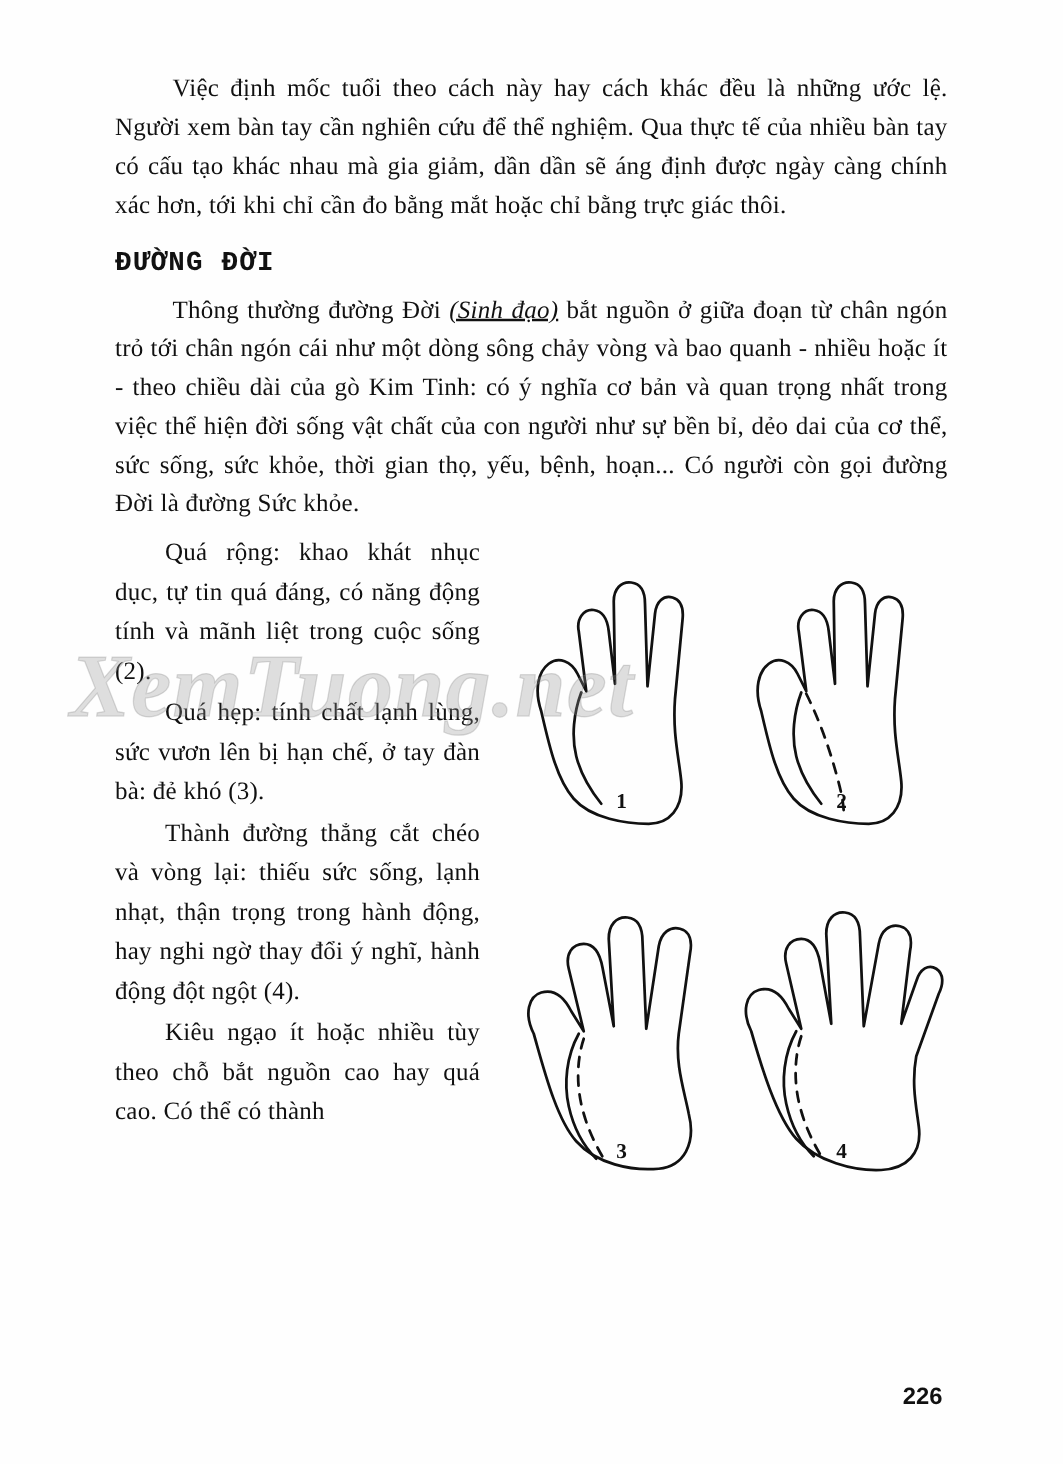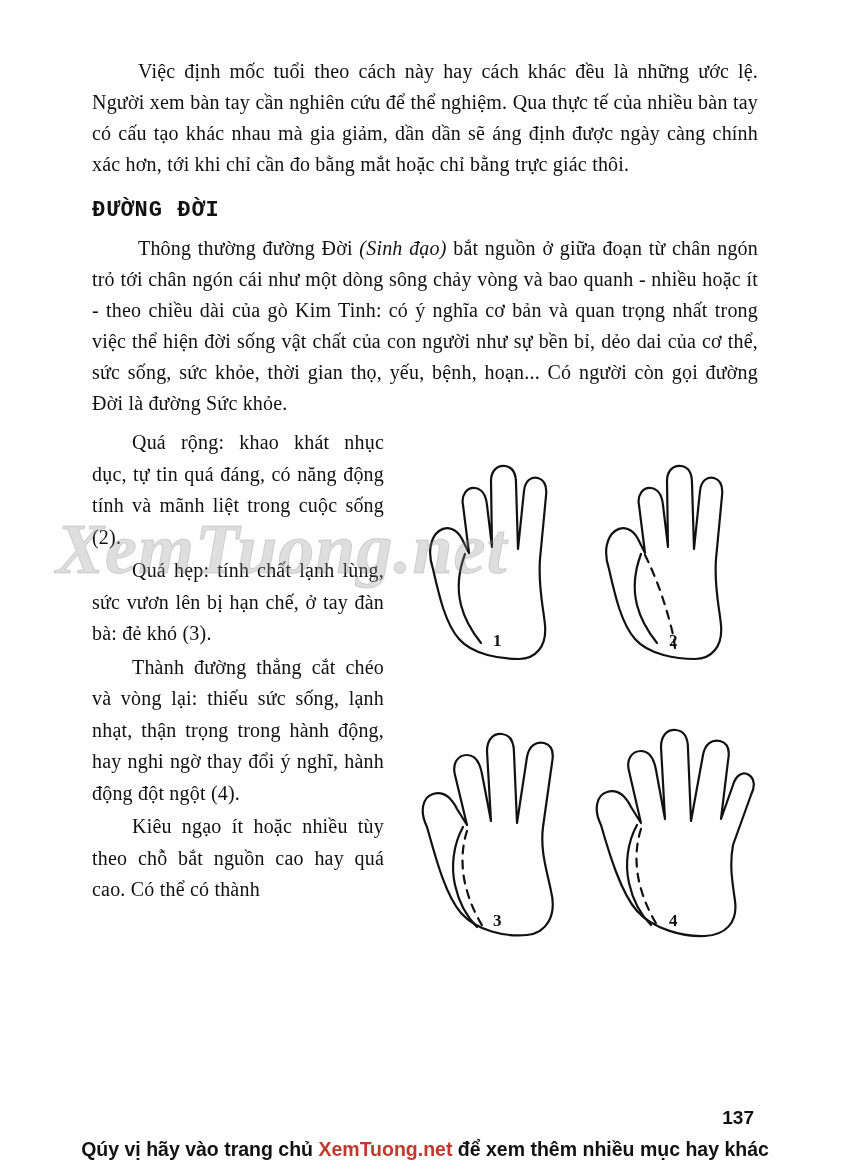--- a/index.html
+++ b/index.html
@@ -35,21 +35,21 @@
     letter-spacing: 0.2px;
   }
   .section-title {
     font-size: 22px;
     font-weight: bold;
     letter-spacing: 1px;
     margin: 18px 0 10px 0;
     text-indent: 0;
     font-family: Liberation Mono, monospace;
   }
-  .italic { font-style: italic; }
+  .italic { font-style: italic; text-decoration: underline; }
 
   
   .split {
     position: relative;
     margin-top: 8px;
   }
   .col-text {
     width: 292px;
   }
   .col-text p.para {
@@ -194,19 +194,16 @@
           </svg>
           <div class="fig-num" style="left:86px; top:212px;">4</div>
         </div>
 
       </div>
     </div>
   </div>
 
   <div class="watermark">XemTuong.net</div>
 
-  <div class="page-number">137</div>
-
-  <div class="footer-note">
-    <span>Qúy vị hãy vào trang chủ </span><span class="brand">XemTuong.net</span><span> để xem thêm nhiều mục hay khác</span>
-  </div>
+  <div class="page-number">226</div>
+
 
 </div>
 
 </body></html>

